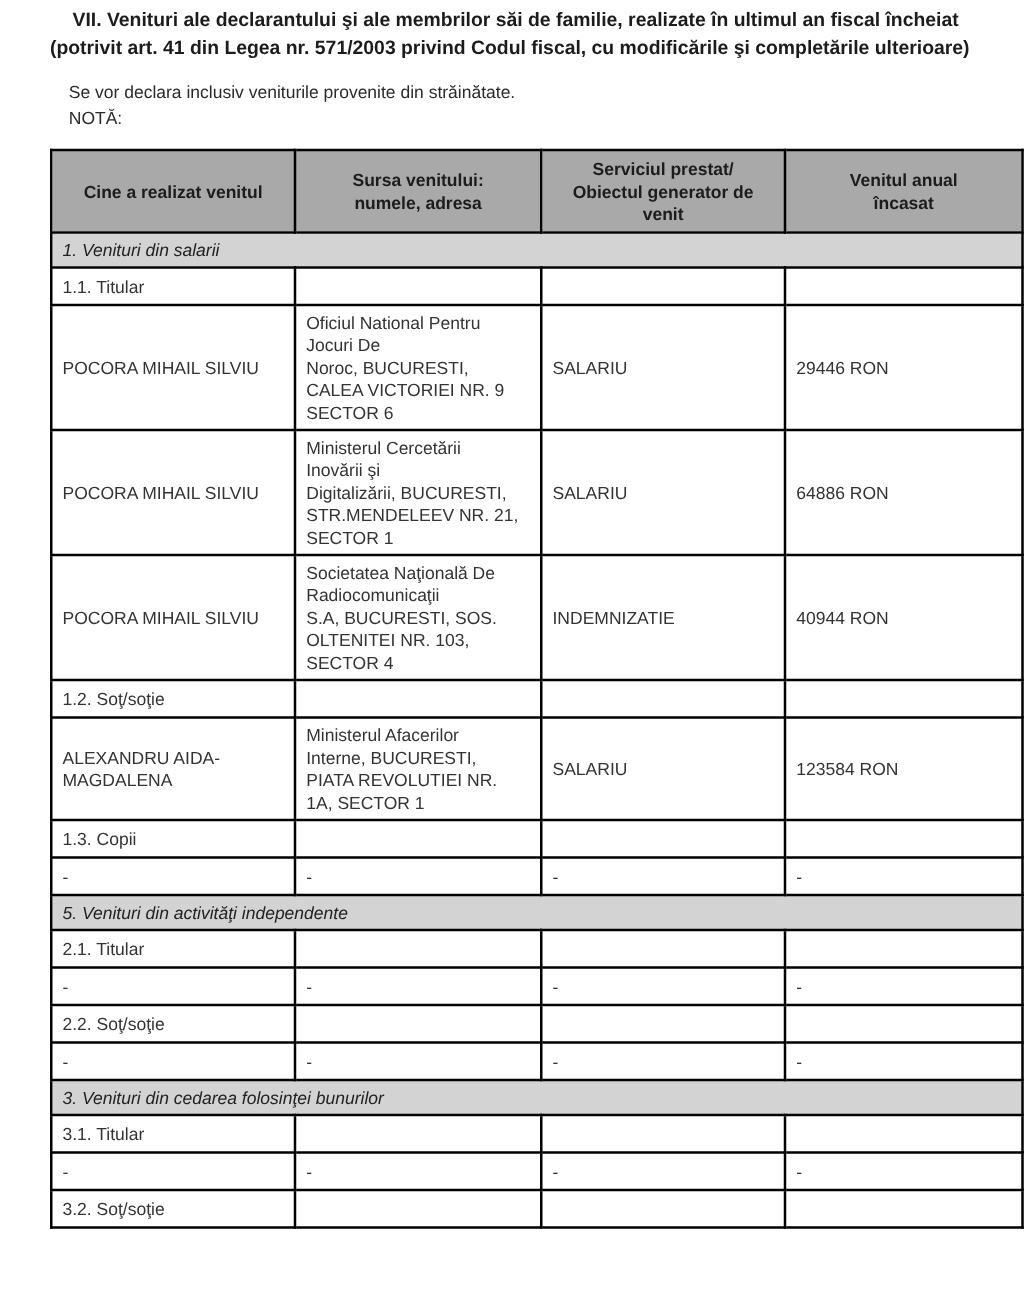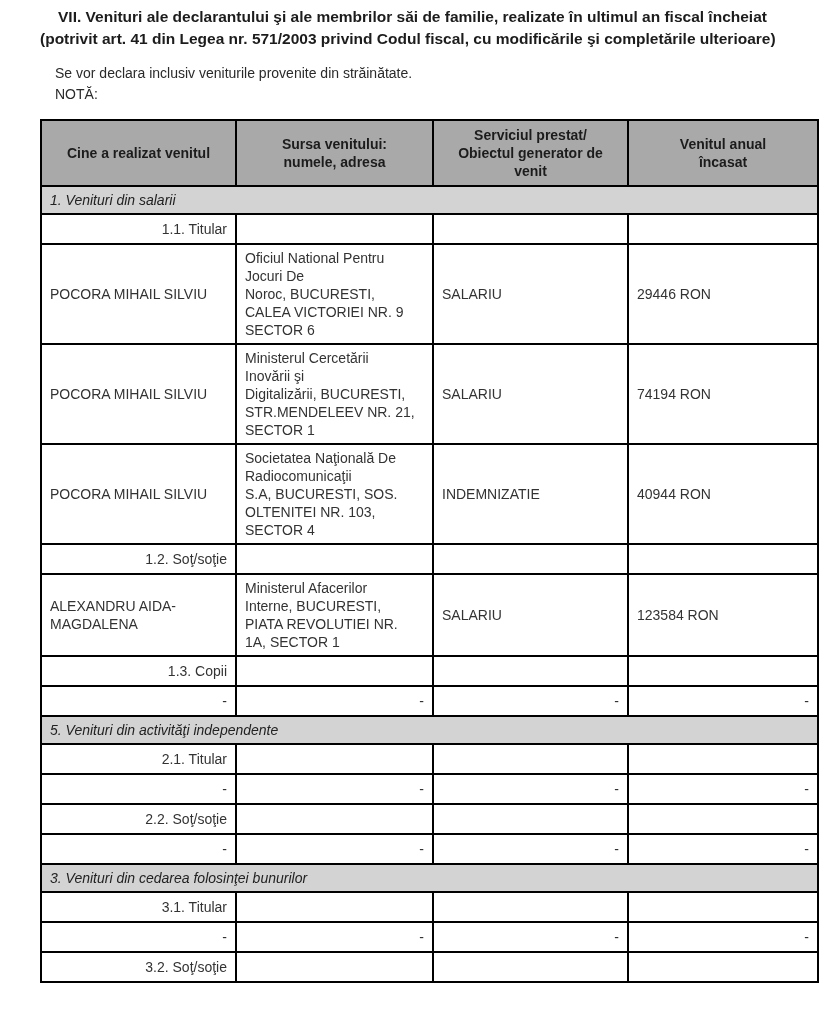--- a/index.html
+++ b/index.html
@@ -27,21 +27,21 @@
     line-height:18px; height:54px; padding:5px 6px; color:#1c1c1c;
   }
   .income-table td {
     font-size:14px; line-height:18px; padding:4px 8px;
     vertical-align:middle; text-align:left; color:#333333;
   }
   .row-section td {
     background:var(--section-bg, #d3d3d3);
     font-style:italic; height:17px; color:#222222;
   }
-  .row-label td, .row-dash td { height:20px;text-align:right; }
+  .row-label td, .row-dash td { height:20px; }
   .page-number {
     position:absolute; top:1040px; right:23px;
     font-size:15px; color:#1c1c1c;
   }
   .edge-strip {
     position:absolute; left:816px; top:135px; width:4px; height:870px;
     background:#fff; border-left:2px solid var(--border-c, #000); box-sizing:border-box;
   }
   .edge-strip .seg { position:absolute; left:0; right:0; }
   .seg-header { top:0; height:67px; background:var(--header-bg, #a9a9a9); }
@@ -101,21 +101,21 @@
           <td>29446 RON</td>
         </tr>
         <tr class="row-data">
           <td>POCORA MIHAIL SILVIU</td>
           <td>Ministerul Cercetării
 Inovării şi
 Digitalizării, BUCURESTI,
 STR.MENDELEEV NR. 21,
 SECTOR 1</td>
           <td>SALARIU</td>
-          <td>74194 RON</td>
+          <td>64886 RON</td>
         </tr>
         <tr class="row-data">
           <td>POCORA MIHAIL SILVIU</td>
           <td>Societatea Naţională De
 Radiocomunicaţii
 S.A, BUCURESTI, SOS.
 OLTENITEI NR. 103,
 SECTOR 4</td>
           <td>INDEMNIZATIE</td>
           <td>40944 RON</td>

